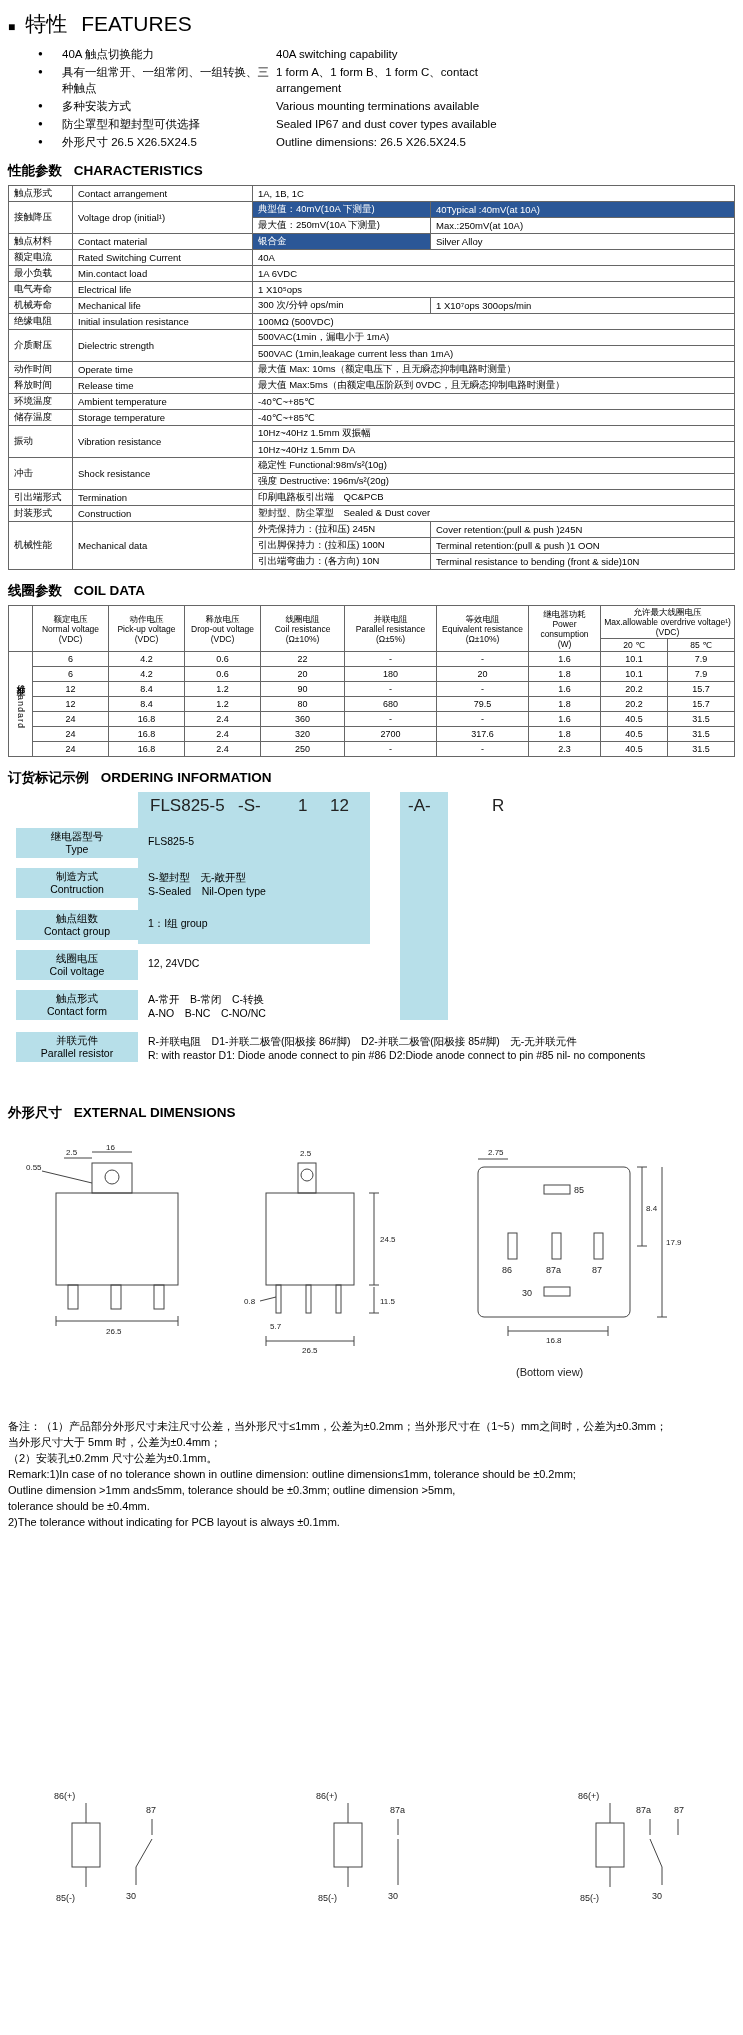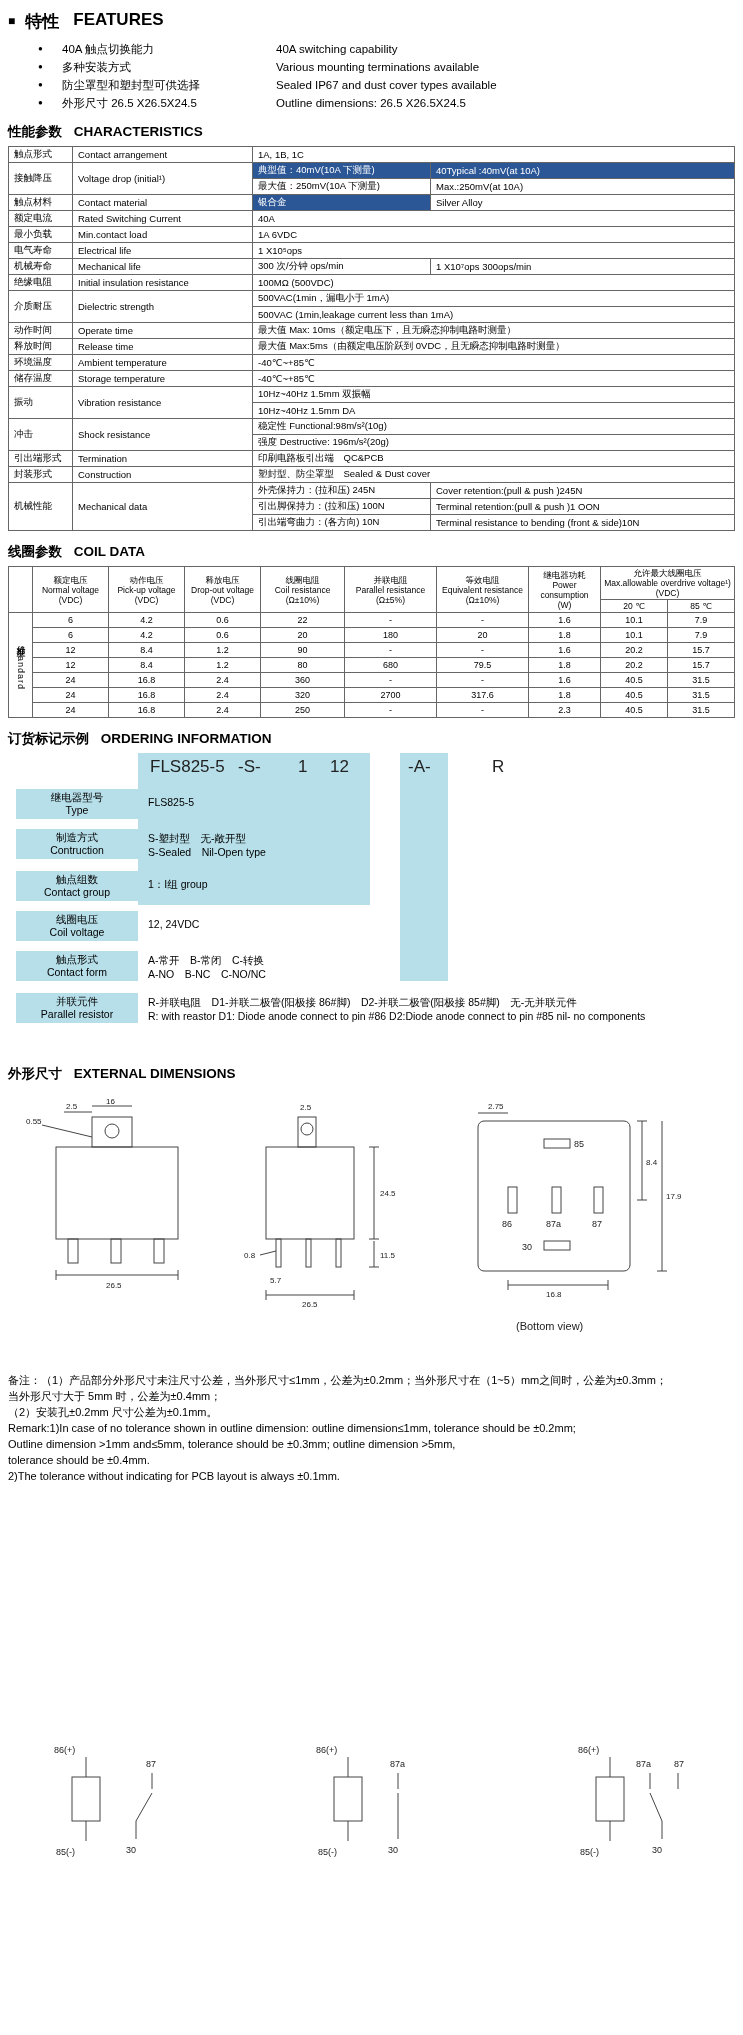--- a/index.html
+++ b/index.html
@@ -1,18 +1,18 @@
 <!DOCTYPE html>
 <html style="--hl-bg: #2b5797; --ord-bg: #b7dfe9;"><head>
 <meta charset="utf-8">
 <style>
   *{margin:0;padding:0;box-sizing:border-box}
   html,body{background:#fff;color:#000;font-family:"Liberation Sans","DejaVu Sans",sans-serif}
   .page{width:743px;min-height:2035px;padding:6px 8px 12px;background:#fff}
-  .hdr{font-size:17px;font-weight:bold;display:flex;align-items:flex-start;margin:4px 0 8px}
+  .hdr{font-size:21px;font-weight:normal;display:flex;align-items:center;margin:4px 0 8px}
   .hdr .sq::before{content:"■";font-size:12px;margin-right:10px}
   .hdr .en{margin-left:14px}
   .feat{margin-left:30px}
   .feat-row{display:flex;font-size:11.5px;line-height:16px;margin-bottom:2px}
   .feat-row .blt{width:24px}
   .feat-row .blt::before{content:"●";font-size:8px;vertical-align:2px}
   .feat-row .f-cn{width:214px}
   .feat-row .f-en{width:250px}
   .sec-title{font-size:13.5px;font-weight:bold;margin:12px 0 5px}
   .sec-title .en{margin-left:8px}
@@ -33,39 +33,44 @@
   .cp0{left:142px}.cp1{left:230px}.cp2{left:290px}.cp3{left:322px}.cp4{left:400px}.cp5{left:484px}
   .ord-label{position:absolute;left:8px;width:122px;background:var(--ord-bg,#b7dfe9);text-align:center;padding:2px;line-height:13px}
   .ord-val{position:absolute;left:140px;line-height:14px;z-index:2}
   .olr0{top:36px}.ovr0{top:42px}
   .olr1{top:76px}.ovr1{top:78px}
   .olr2{top:118px}.ovr2{top:124px}
   .olr3{top:158px}.ovr3{top:164px}
   .olr4{top:198px}.ovr4{top:200px}
   .olr5{top:240px}.ovr5{top:242px}
   svg text{font-family:"Liberation Sans","DejaVu Sans",sans-serif;fill:#222}
-  .dims{margin-top:12px}
+  .dims{margin-top:19px}
   .remarks{font-size:11px;line-height:16px;margin-top:18px}
   .circuits{display:flex;gap:92px;margin:255px 0 9px 20px}
 </style>
 </head>
 <body>
 
 <div class="page">
 
   <div class="hdr">
     <span class="sq"></span>
     <span>特性</span>
     <span class="en">FEATURES</span>
   </div>
   <div class="feat">
     <div class="feat-row">
       <span class="blt"></span>
       <span class="f-cn">40A 触点切换能力</span>
       <span class="f-en">40A switching capability</span>
+    </div>
+    <div class="feat-row">
+      <span class="blt"></span>
+      <span class="f-cn">具有一组常开、一组常闭、一组转换、三种触点</span>
+      <span class="f-en">1 form A、1 form B、1 form C、contact arrangement</span>
     </div>
     <div class="feat-row">
       <span class="blt"></span>
       <span class="f-cn">多种安装方式</span>
       <span class="f-en">Various mounting terminations available</span>
     </div>
     <div class="feat-row">
       <span class="blt"></span>
       <span class="f-cn">防尘罩型和塑封型可供选择</span>
       <span class="f-en">Sealed IP67 and dust cover types available</span>

